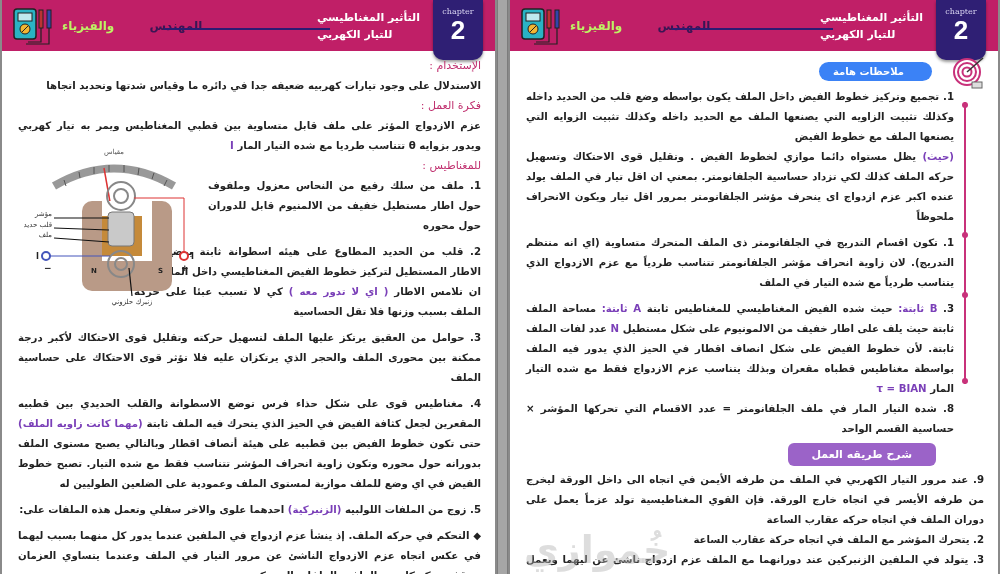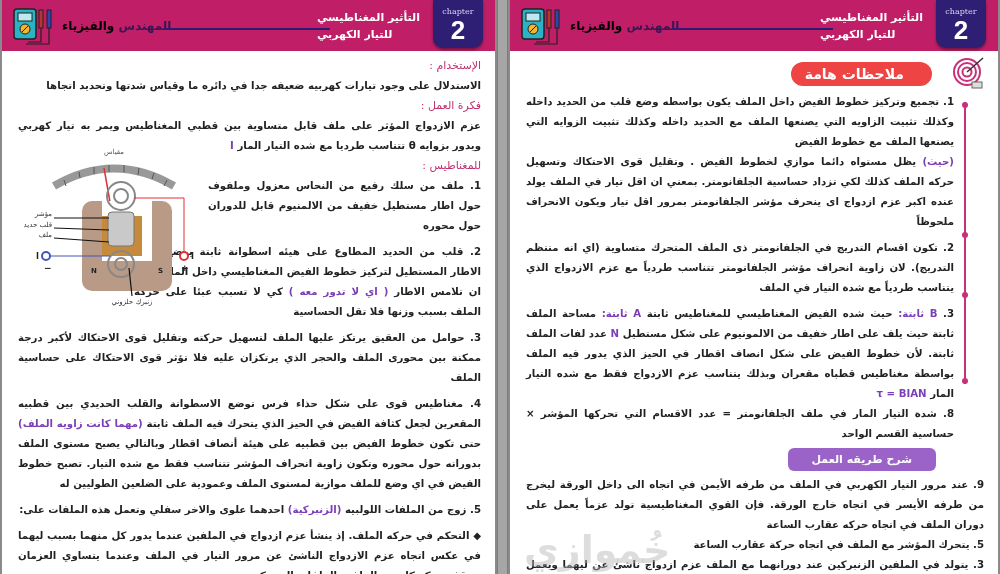--- a/index.html
+++ b/index.html
@@ -9,42 +9,42 @@
     position: absolute; top: 0; height: 574px; background: #fff; overflow: hidden;
     border-left: 2px solid #8a8a8a; border-right: 2px solid #8a8a8a;
   }
   .page.left { left: 0; width: 497px; }
   .page.right { left: 508px; width: 492px; }
   .gutter { position: absolute; left: 497px; top: 0; width: 11px; height: 574px; background: #a6a6a6;
     border-left: 1px solid #7c7c7c; border-right: 1px solid #7c7c7c; }
 
   .header { position: absolute; top: 0; left: 0; right: 0; height: 51px; background: #c01f67; }
   .chapter-badge {
-    position: absolute; right: 12px; top: 0; width: 50px; height: 48px; background: #2f1f74;
+    position: absolute; right: 12px; top: 0; width: 50px; height: 60px; background: #2f1f74;
     border-radius: 0 0 10px 10px; box-shadow: 0 2px 3px rgba(0,0,0,.4); text-align: center; color: #fff;
   }
   .chapter-word { font-family: "DejaVu Serif", serif; font-size: 8px; display: block; margin-top: 7px; color: #d8d3f0; }
   .chapter-num { font-family: "Liberation Sans", sans-serif; font-weight: bold; font-size: 26px; line-height: 28px; display: block; }
   .header-title { position: absolute; right: 75px; top: 9px; direction: rtl; text-align: left; color: #fff;
     font-size: 11px; font-weight: bold; line-height: 17px; }
   .header-line { position: absolute; right: 165px; left: 162px; top: 28px; height: 2px; background: #2b1b72; }
   .header-brand { position: absolute; left: 60px; top: 19px; direction: rtl; font-size: 12px; font-weight: bold; }
-  .brand-a { color: #000000; }
-  .brand-b { color: #3a1554; }
+  .brand-a { color: #bef264; }
+  .brand-b { color: #3a1554; margin-left: 31px; }
   .meter-icon { position: absolute; left: 10px; top: 6px; width: 42px; height: 42px; }
 
   .content { position: absolute; top: 56px; left: 0; right: 0; bottom: 0; direction: rtl; padding: 0 14px 0 16px; }
   .text { font-size: 10.2px; font-weight: bold; color: #222; line-height: 20px; text-align: justify; }
   .pink-h { color: #c0306f; font-size: 11px; font-weight: normal; line-height: 20px; }
   .purple { color: #7a3fb8; }
   .blk { margin-bottom: 6px; }
 
   .diagram { position: absolute; left: 22px; top: 146px; width: 180px; height: 160px; }
 
-  .notes-pill { position: relative; display: inline-block; background: #ef4444; color: #fff; font-size: 14px; font-weight: bold;
+  .notes-pill { position: relative; display: inline-block; background: #3b82f6; color: #fff; font-size: 10px; font-weight: bold;
     padding: 4px 28px 4px 14px; border-radius: 14px; margin-right: 52px; margin-top: 6px; text-align: center; }
   .target-icon { position: absolute; right: 12px; top: 56px; width: 34px; height: 34px; }
   .timeline { position: absolute; right: 32px; top: 102px; width: 2px; height: 282px; background: #c8317a; }
   .tdot { position: absolute; right: -2px; width: 6px; height: 6px; border-radius: 50%; background: #c8317a; }
   .notes-body { margin-right: 30px; }
   .method-pill { display: inline-block; background: #9b63c8; color: #fff; font-size: 11px; font-weight: bold;
     padding: 5px 24px; border-radius: 6px; margin-right: 48px; margin-top: 4px; margin-bottom: 4px; }
   .watermark { position: absolute; left: 14px; bottom: 2px; font-size: 38px; color: rgba(180,180,180,.45); font-weight: bold; }
 </style>
 </head>
@@ -172,24 +172,24 @@
     <div class="tdot" style="top:130px"></div>
     <div class="tdot" style="top:190px"></div>
     <div class="tdot" style="top:276px"></div>
   </div>
 
   <div class="content">
     <div class="notes-pill">ملاحظات هامة</div>
     <div class="notes-body">
       <div class="text" style="margin-top:6px">1. تجميع وتركيز خطوط الفيض داخل الملف يكون بواسطه وضع قلب من الحديد داخله وكذلك تثبيت الزاويه التي يصنعها الملف مع الحديد داخله وكذلك تثبيت الزوايه التي يصنعها الملف مع خطوط الفيض</div>
       <div class="text blk"><span class="purple">(حيث)</span><span> يظل مستواه دائما موازي لخطوط الفيض . وتقليل قوى الاحتكاك وتسهيل حركه الملف كذلك لكي تزداد حساسية الجلفانومتر. بمعني ان اقل تيار في الملف يولد عنده اكبر عزم ازدواج اى ينحرف مؤشر الجلفانومتر بمرور اقل تيار ويكون الانحراف ملحوظاً</span></div>
-      <div class="text blk">2. تكون اقسام التدريج في الجلفانومتر ذى الملف المتحرك متساوية (اي انه منتظم التدريج). لان زاوية انحراف مؤشر الجلفانومتر تتناسب طردياً مع عزم الازدواج الذي يتناسب طردياً مع شدة التيار في الملف</div>
+      <div class="text blk">1. تكون اقسام التدريج في الجلفانومتر ذى الملف المتحرك متساوية (اي انه منتظم التدريج). لان زاوية انحراف مؤشر الجلفانومتر تتناسب طردياً مع عزم الازدواج الذي يتناسب طردياً مع شدة التيار في الملف</div>
       <div class="text"><span>3. </span><span class="purple">B ثابتة:</span><span> حيث شده الفيض المغناطيسي للمغناطيس ثابتة </span><span class="purple">A ثابتة:</span><span> مساحة الملف ثابتة حيث يلف على اطار خفيف من الالمونيوم على شكل مستطيل </span><span class="purple">N</span><span> عدد لفات الملف ثابتة. لأن خطوط الفيض على شكل انصاف اقطار في الحيز الذي يدور فيه الملف بواسطة مغناطيس قطباه مقعران وبذلك يتناسب عزم الازدواج فقط مع شده التيار المار </span><span class="purple">τ = BIAN</span></div>
       <div class="text">8. شدة التيار المار في ملف الجلفانومتر = عدد الاقسام التي تحركها المؤشر × حساسية القسم الواحد</div>
     </div>
     <div class="method-pill">شرح طريقه العمل</div>
     <div class="text">9. عند مرور التيار الكهربي في الملف من طرفه الأيمن في اتجاه الى داخل الورقة ليخرج من طرفه الأيسر في اتجاه خارج الورقة. فإن القوي المغناطيسية تولد عزماً يعمل على دوران الملف في اتجاه حركه عقارب الساعة</div>
-    <div class="text">5. يتحرك المؤشر مع الملف في اتجاه حركة عقارب الساعة</div>
+    <div class="text">2. يتحرك المؤشر مع الملف في اتجاه حركة عقارب الساعة</div>
     <div class="text">3. يتولد في الملفين الزنبركين عند دورانهما مع الملف عزم ازدواج ناشئ عن ليهما ويعمل في عكس اتجاه عزم الازدواج الناشئ عن مرور تيار في الملف (اي في عكس اتجاه عقارب الساعة)</div>
     
   </div>
   <div class="watermark">خُموازي</div>
 </div>
 
 </body></html>

